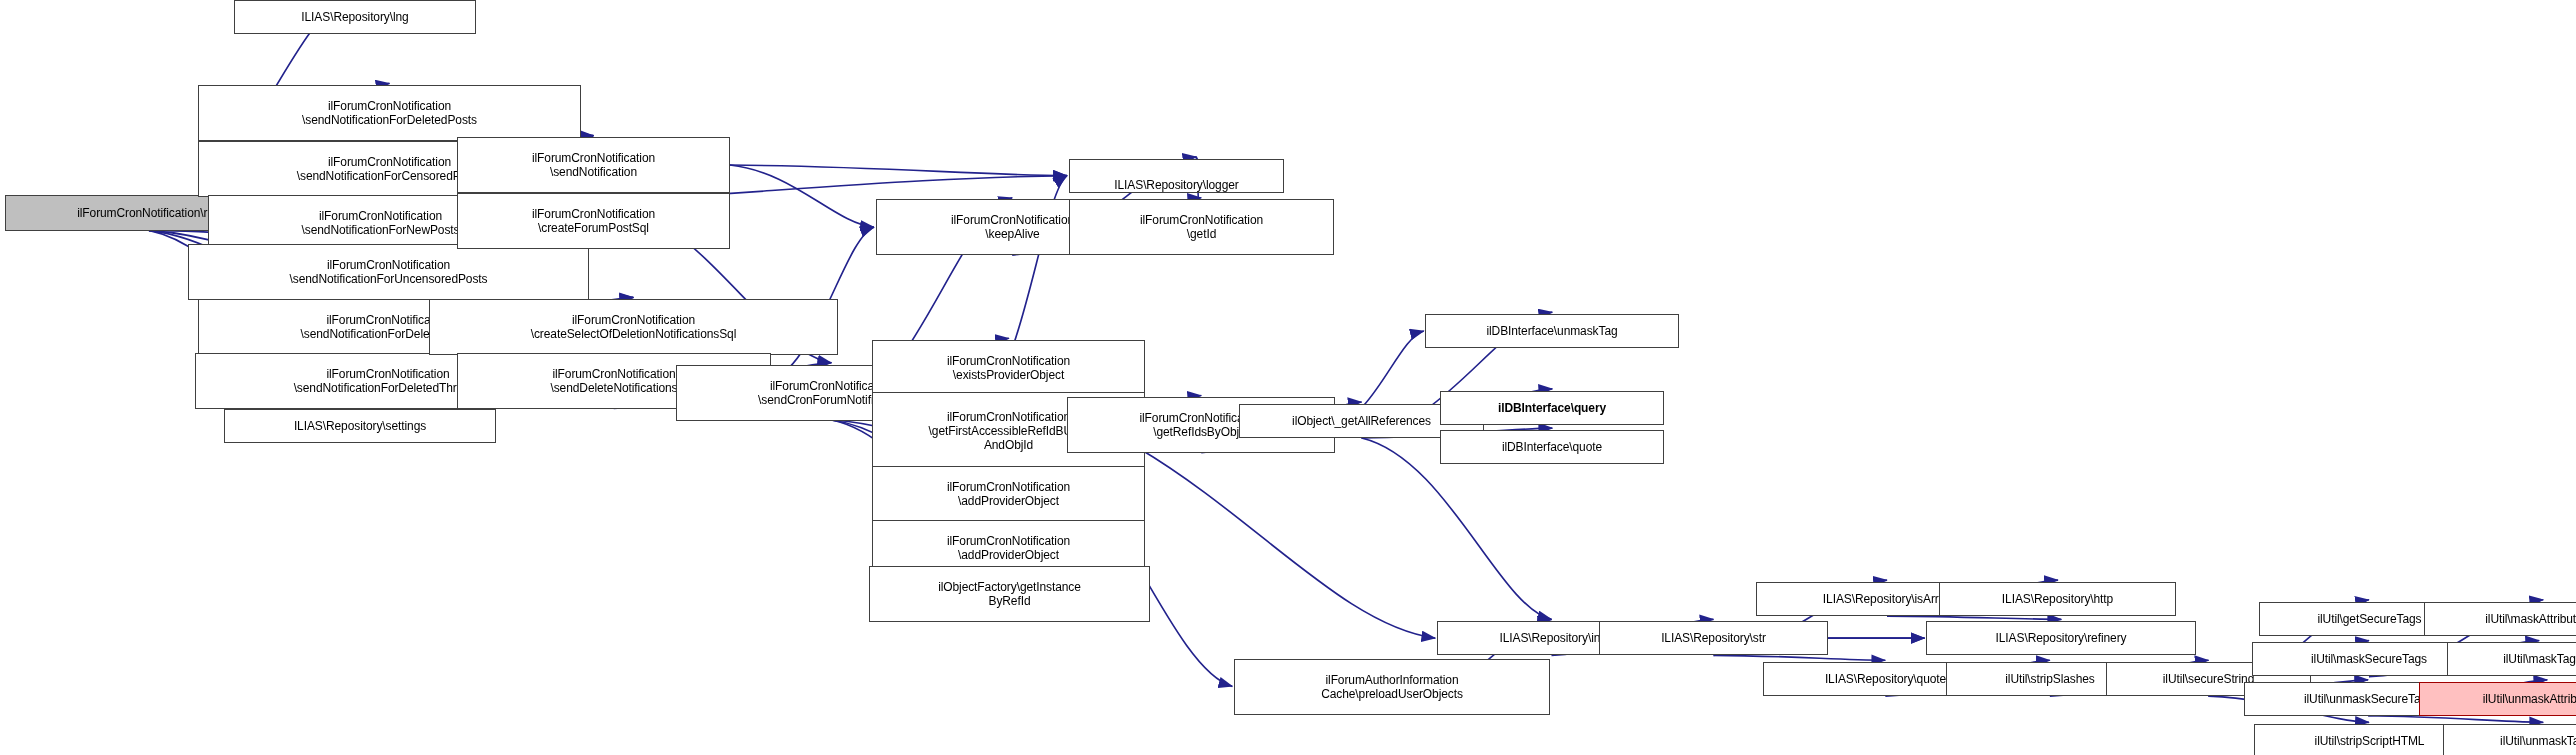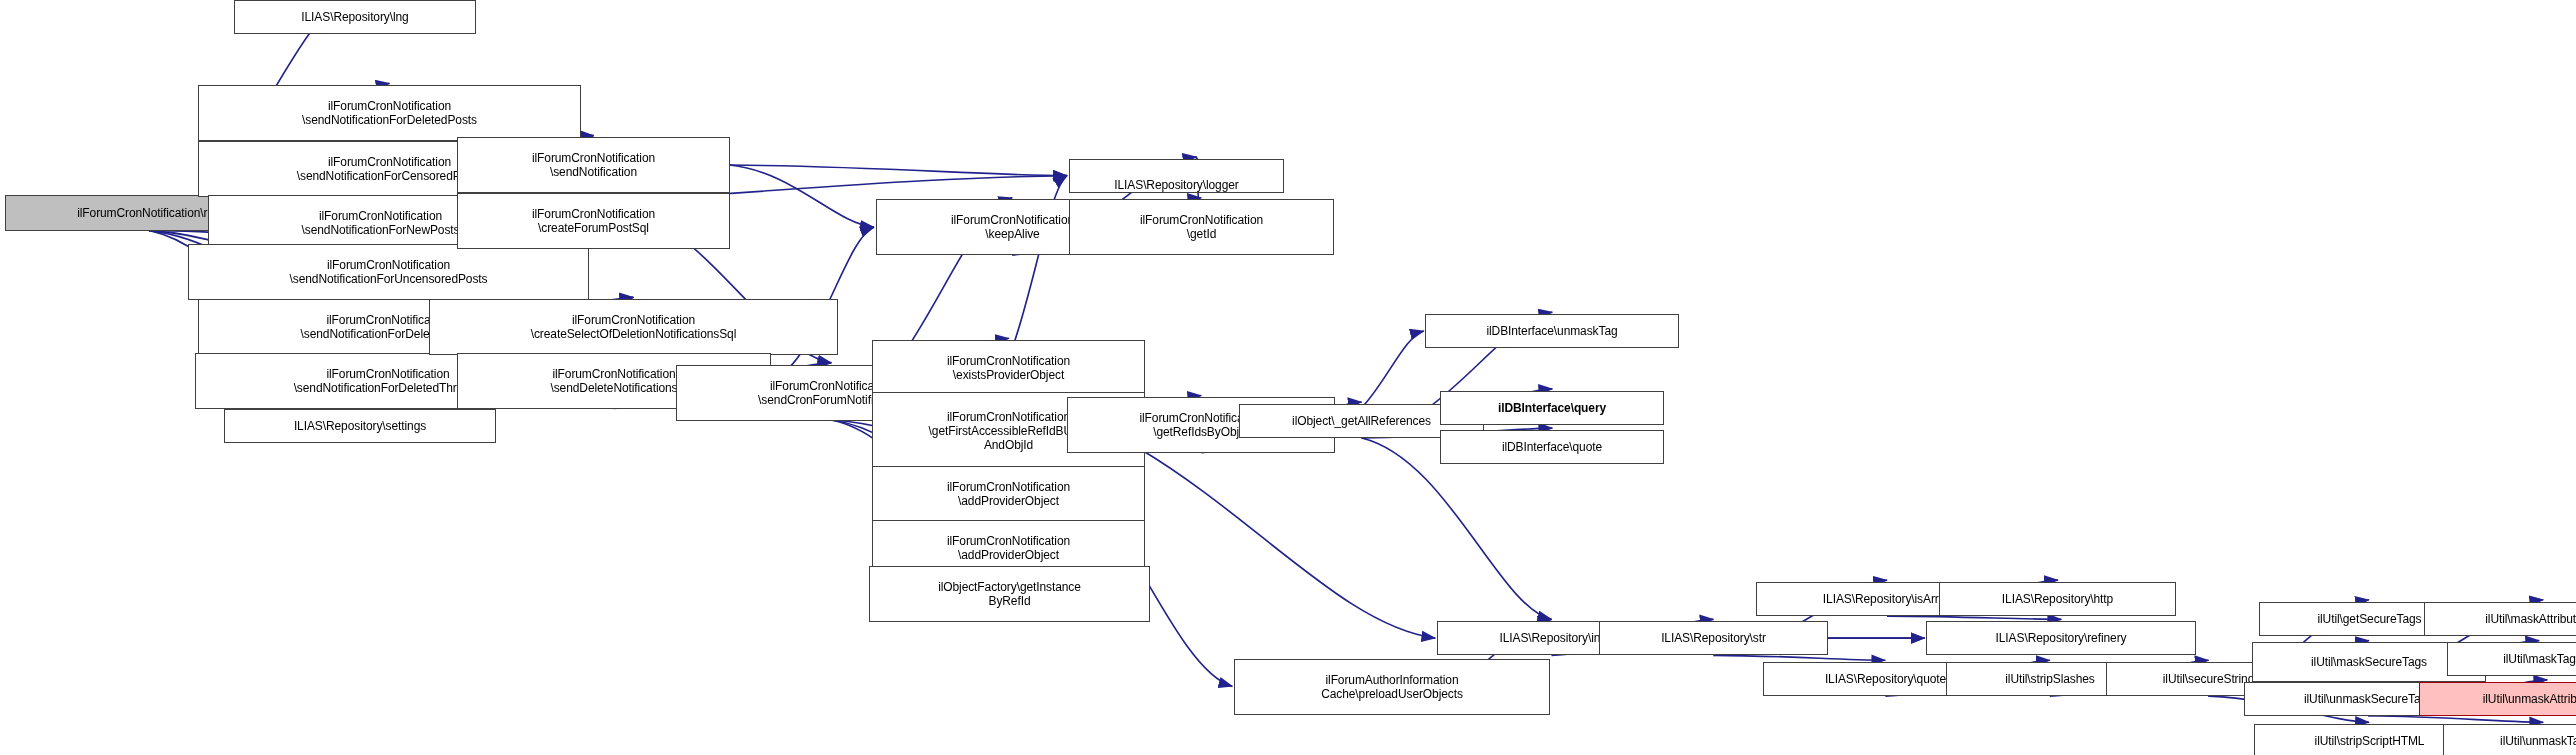--- a/index.html
+++ b/index.html
@@ -134,21 +134,21 @@
       <div class="node" style="left: 1234px; top: 659px; width: 316px; height: 56px;"><span class="ln">ilForumAuthorInformation</span><span class="ln">Cache\preloadUserObjects</span></div>
       <div class="node" style="left: 1437px; top: 621px; width: 229px; height: 34px;"><span class="ln">ILIAS\Repository\int</span></div>
       <div class="node" style="left: 1599px; top: 621px; width: 229px; height: 34px;"><span class="ln">ILIAS\Repository\str</span></div>
       <div class="node" style="left: 1756px; top: 582px; width: 262px; height: 34px;"><span class="ln">ILIAS\Repository\isArray</span></div>
       <div class="node" style="left: 1763px; top: 662px; width: 245px; height: 34px;"><span class="ln">ILIAS\Repository\quote</span></div>
       <div class="node" style="left: 1939px; top: 582px; width: 237px; height: 34px;"><span class="ln">ILIAS\Repository\http</span></div>
       <div class="node" style="left: 1926px; top: 621px; width: 270px; height: 34px;"><span class="ln">ILIAS\Repository\refinery</span></div>
       <div class="node" style="left: 1946px; top: 662px; width: 208px; height: 34px;"><span class="ln">ilUtil\stripSlashes</span></div>
       <div class="node" style="left: 2106px; top: 662px; width: 205px; height: 34px;"><span class="ln">ilUtil\secureString</span></div>
       <div class="node" style="left: 2259px; top: 602px; width: 221px; height: 34px;"><span class="ln">ilUtil\getSecureTags</span></div>
-      <div class="node" style="left: 2252px; top: 642px; width: 234px; height: 40px;"><span class="ln">ilUtil\maskSecureTags</span></div>
+      <div class="node" style="left: 2252px; top: 642px; width: 234px; height: 34px;"><span class="ln">ilUtil\maskSecureTags</span></div>
       <div class="node" style="left: 2244px; top: 682px; width: 249px; height: 34px;"><span class="ln">ilUtil\unmaskSecureTags</span></div>
       <div class="node" style="left: 2254px; top: 724px; width: 231px; height: 34px;"><span class="ln">ilUtil\stripScriptHTML</span></div>
       <div class="node" style="left: 2424px; top: 602px; width: 239px; height: 34px;"><span class="ln">ilUtil\maskAttributeTag</span></div>
       <div class="node" style="left: 2447px; top: 642px; width: 185px; height: 34px;"><span class="ln">ilUtil\maskTag</span></div>
       <div class="node hl" style="left: 2419px; top: 682px; width: 257px; height: 34px;"><span class="ln">ilUtil\unmaskAttributeTag</span></div>
       <div class="node" style="left: 2443px; top: 724px; width: 200px; height: 34px;"><span class="ln">ilUtil\unmaskTag</span></div>
     </div>
 </div>
 
 

